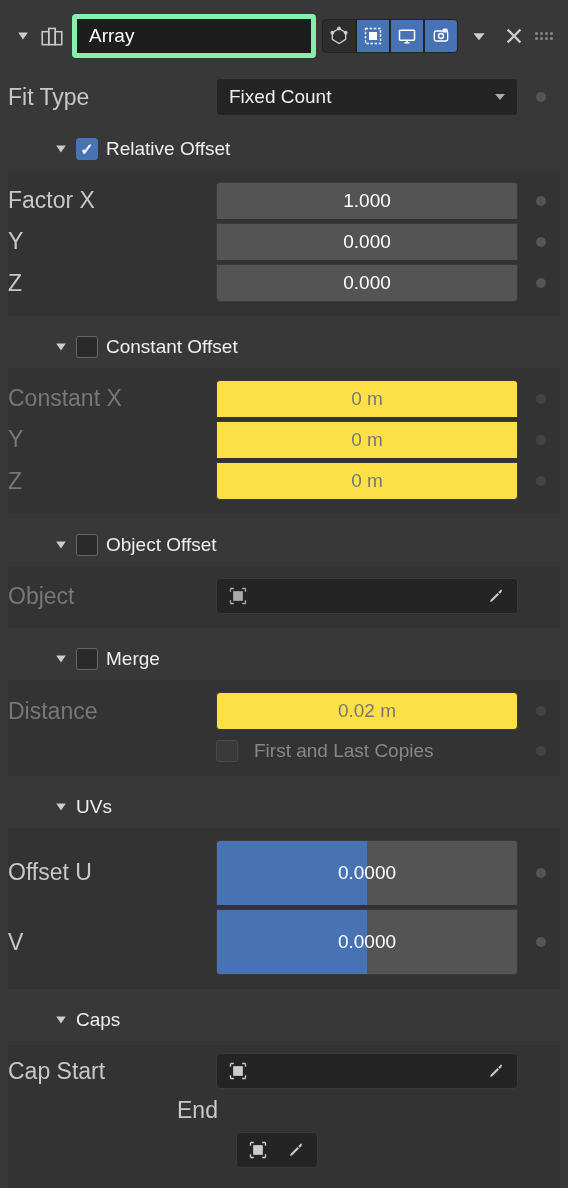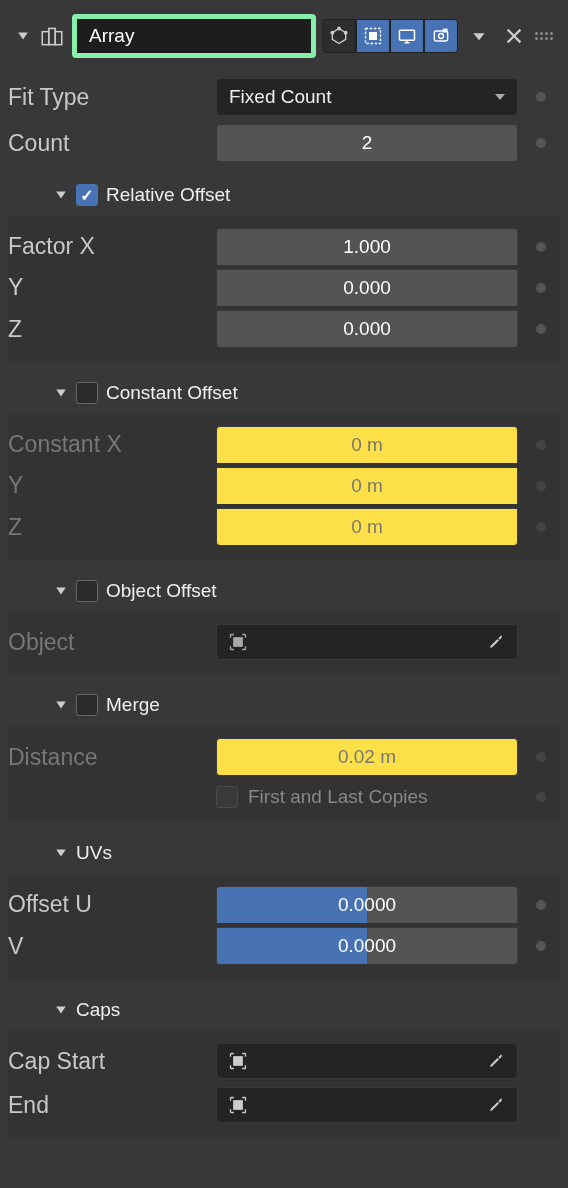--- a/index.html
+++ b/index.html
@@ -35,41 +35,41 @@
   .select-widget::after { content:""; position:absolute; right:12px; top:50%; width:0;height:0; border-left:5px solid transparent; border-right:5px solid transparent; border-top:6px solid #aaa; transform:translateY(-50%); }
   
   .num-widget { background:#545454; border:1px solid #3a3a3a; border-radius:4px; padding:7px 0; text-align:center; font-size:19px; color:#fff; cursor:ew-resize; position:relative; }
   .num-widget.dim { background:#fde047; color:#777; }
   .num-widget.group-top { border-radius:4px 4px 0 0; border-bottom:none; }
   .num-widget.group-mid { border-radius:0; border-bottom:none; }
   .num-widget.group-bot { border-radius:0 0 4px 4px; }
   
   .slider-widget { background:#545454; border:1px solid #3a3a3a; border-radius:4px; text-align:center; font-size:19px; color:#fff; cursor:ew-resize; position:relative; overflow:hidden; }
   .slider-fill { background:#4772b3; height:100%; position:absolute; left:0; top:0; }
-  .slider-text { position:relative; padding:7px 0; }
+  .slider-text { position:relative; padding:21px 0; }
   .slider-widget.group-top { border-radius:4px 4px 0 0; border-bottom:none; }
   .slider-widget.group-bot { border-radius:0 0 4px 4px; }
   
   .obj-widget { background:#242424; border:1px solid #3a3a3a; border-radius:4px; padding:6px 10px; display:flex; align-items:center; gap:8px; cursor:pointer; }
   .obj-icon { width:22px; height:22px; display:flex; align-items:center; justify-content:center; }
   .obj-text { flex:1; }
   .eyedropper { width:22px; height:22px; display:flex; align-items:center; justify-content:center; }
   
   
   .section { margin-top:14px; }
   .section-header { display:flex; align-items:center; gap:8px; padding:6px 0 6px 46px; cursor:pointer; }
   .section-header .tri { width:14px; display:flex; align-items:center; justify-content:center; }
   .section-header .tri svg { fill:#ccc; }
   .checkbox { width:22px; height:22px; border:1px solid #666; border-radius:3px; background:#2a2a2a; display:flex; align-items:center; justify-content:center; }
   .checkbox.checked { background:#4772b3; border-color:#4772b3; }
   .checkbox.checked::after { content:"✓"; color:#fff; font-size:16px; font-weight:bold; }
   .section-title { font-size:19px; color:#eee; }
   .section-body { background:#333333; padding:10px 0 12px 0; margin:4px 0 0 0; border-radius:0; }
   
-  .inline-check { display:flex; align-items:flex-end; gap:10px; }
+  .inline-check { display:flex; align-items:flex-end; gap:16px; }
   .inline-check .checkbox { }
   .inline-check-label { color:#888; font-size:19px; }
   
   .section-body .prop-row + .prop-row { margin-top:0; }
 </style>
 </head>
 <body>
 
 <div class="panel">
 
@@ -139,27 +139,20 @@
   </div>
 
   <div style="padding-top:6px;">
     <div class="prop-row">
       <div class="prop-label">Fit Type</div>
       <div class="prop-field">
         <div class="select-widget">Fixed Count</div>
       </div>
       <div class="pin"></div>
     </div>
-    <div class="prop-row" style="margin-top:4px;">
-      <div class="prop-label">Count</div>
-      <div class="prop-field">
-        <div class="num-widget">2</div>
-      </div>
-      <div class="pin"></div>
-    </div>
   </div>
 
   <div class="section">
     <div class="section-header">
       <div class="tri">
           <svg width="12" height="12" viewBox="0 0 10 10">
             <path d="M1 2 L9 2 L5 8 Z"></path>
           </svg>
         </div>
       <div class="checkbox checked"></div>
@@ -346,21 +339,21 @@
             <div class="obj-text"></div>
             <div class="eyedropper">
               <svg width="18" height="18" viewBox="0 0 24 24" fill="#ccc">
                   <path d="M19 3 C20 4 20 6 19 7 L17 9 L15 7 L17 5 C18 4 18 4 19 3 Z M14 8 L16 10 L7 19 L4 20 L5 17 Z"></path>
                 </svg>
             </div>
           </div>
         </div>
         <div style="width:20px;"></div>
       </div>
-      <div class="prop-row" style="margin-top:4px;">
+      <div class="prop-row" style="margin-top:4px;flex-direction:column;">
         <div class="prop-label">End</div>
         <div class="prop-field">
           <div class="obj-widget">
             <div class="obj-icon">
               <svg width="20" height="20" viewBox="0 0 24 24" stroke="#ccc" stroke-width="1.6" fill="none">
                   <rect x="7" y="7" width="10" height="10" fill="#ccc"></rect>
                   <path d="M3 3 L7 3 M3 3 L3 7 M21 3 L17 3 M21 3 L21 7 M3 21 L7 21 M3 21 L3 17 M21 21 L17 21 M21 21 L21 17"></path>
                 </svg>
             </div>
             <div class="obj-text"></div>

